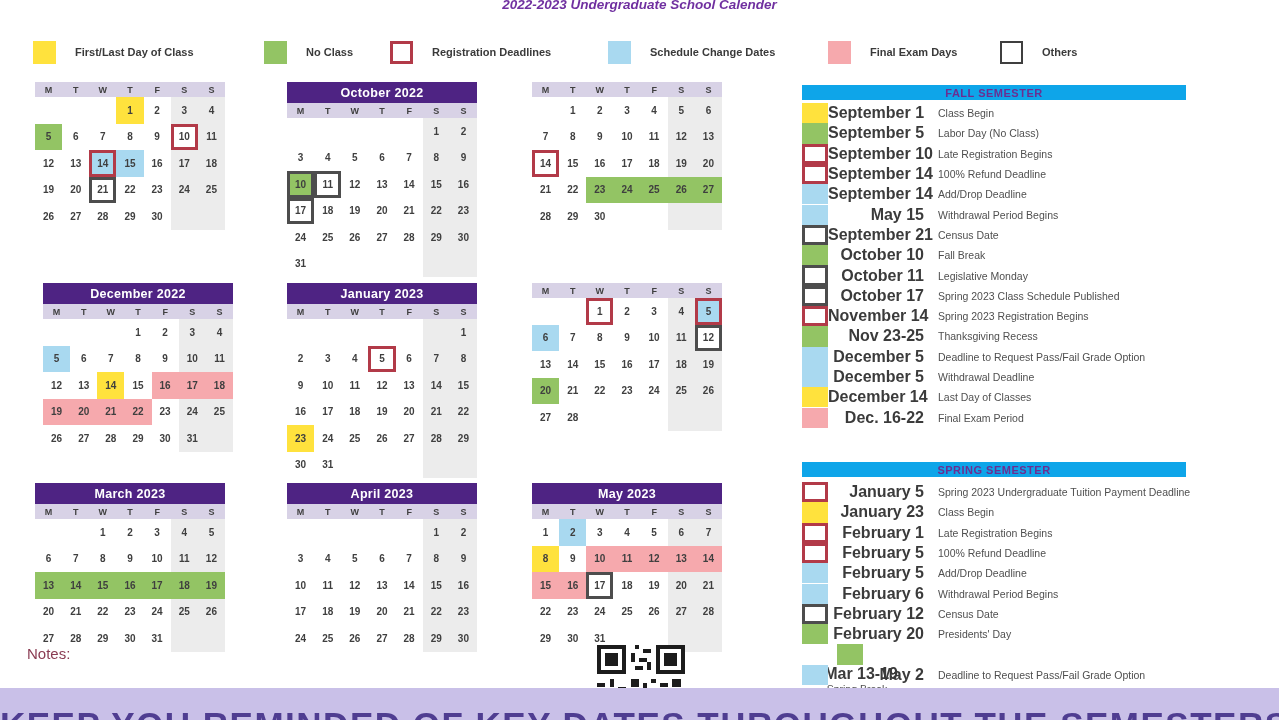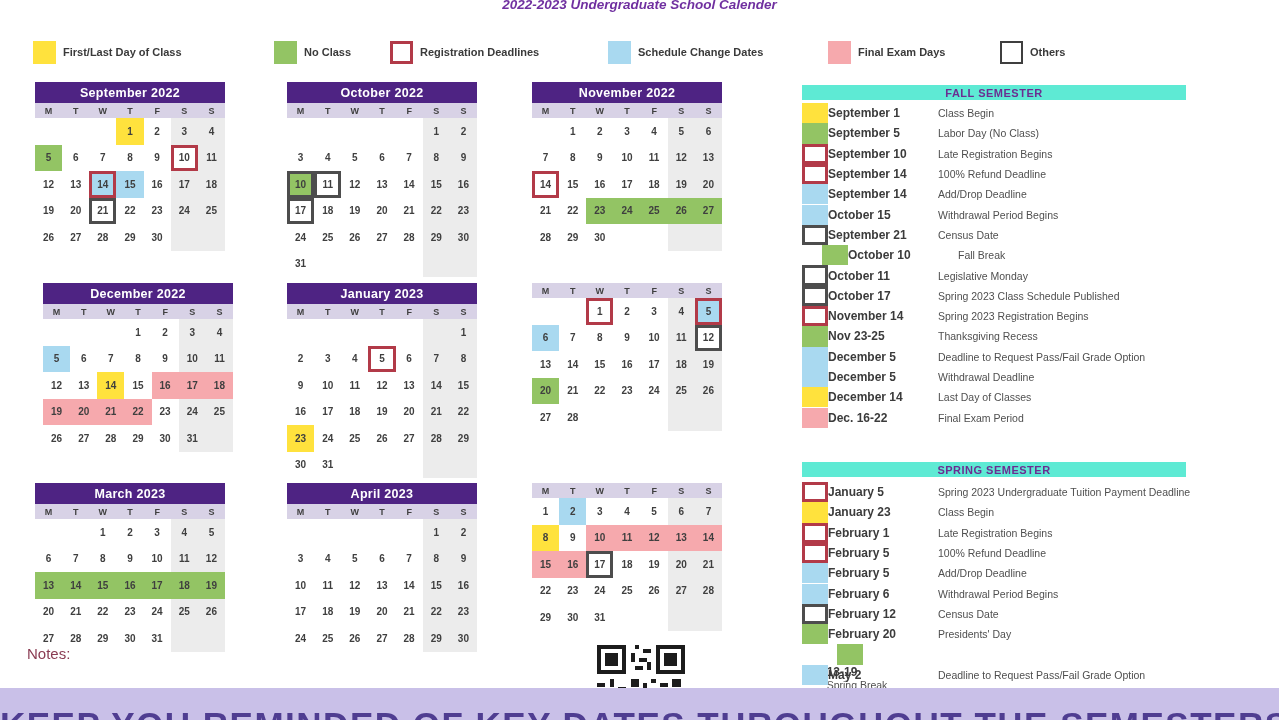--- a/index.html
+++ b/index.html
@@ -5,21 +5,21 @@
   html,body{margin:0;padding:0;}
   body{
     width:1279px;height:720px;position:relative;overflow:hidden;
     background:#ffffff;font-family:"Liberation Sans",sans-serif;
   }
   .main-title{
     position:absolute;top:-3px;left:0;width:100%;text-align:center;
     font-size:13.5px;font-weight:bold;font-style:italic;color:#7030a0;
   }
   
-  .legend-item{position:absolute;top:40px;display:flex;align-items:center;gap:7px;height:24px;}
+  .legend-item{position:absolute;top:40px;display:flex;align-items:center;gap:19px;height:24px;}
   .lg-sw{width:23px;height:23px;flex:none;}
   .lg-label{font-size:11px;font-weight:bold;color:#3a3a3a;white-space:nowrap;}
   
   .sw-yellow{background:#ffe23d;}
   .sw-green{background:#93c464;}
   .sw-blue{background:#a9d9f0;}
   .sw-pink{background:#f6a9ad;}
   .sw-red-outline{background:#ffffff;box-shadow:inset 0 0 0 3px #b23a48;}
   .sw-dark-outline{background:#ffffff;box-shadow:inset 0 0 0 3px #4d4d4d;}
   .sw-white-outline{background:#ffffff;box-shadow:inset 0 0 0 2px #3f3f3f;}
@@ -40,27 +40,27 @@
   }
   .cell.wknd{background:#ececec;}
   .cell.red-outline{box-shadow:inset 0 0 0 3px #b23a48;background:#ffffff;}
   .cell.dark-outline{box-shadow:inset 0 0 0 3px #4d4d4d;background:#ffffff;}
   .cell.yellow{background:#ffe23d;}
   .cell.green{background:#93c464;}
   .cell.blue{background:#a9d9f0;}
   .cell.pink{background:#f6a9ad;}
   
   .band{
-    position:absolute;left:802px;width:384px;height:15px;background:#5eead4;
+    position:absolute;left:802px;width:384px;height:15px;background:#0ea5e9;
     display:flex;align-items:center;justify-content:center;
     font-size:11px;font-weight:bold;color:#6b2e91;letter-spacing:.5px;
   }
   .krow{position:absolute;left:802px;height:20.3px;display:flex;align-items:center;}
   .krow .sw{width:26px;height:20.3px;flex:none;}
-  .kdate{width:96px;flex:none;text-align:left;font-size:12px;font-weight:bold;color:#3b3b3b;white-space:nowrap;}
+  .kdate{width:96px;flex:none;text-align:right;font-size:16px;font-weight:bold;color:#3b3b3b;white-space:nowrap;}
   .kdesc{margin-left:14px;font-size:10.5px;color:#4f4f4f;white-space:nowrap;}
   
   .notes{position:absolute;left:27px;top:645px;font-size:15px;font-weight:normal;color:#8a3b52;}
   .qr{position:absolute;left:597px;top:645px;width:88px;height:88px;}
   .banner{
     position:absolute;left:0;top:688px;width:1279px;height:32px;
     background:#c9c0e8;overflow:hidden;z-index:5;
   }
   .banner-text{
     margin-top:17px;text-align:center;font-size:35px;font-weight:bold;
@@ -70,21 +70,21 @@
 </head>
 <body>
 
 <div class="main-title">2022-2023 Undergraduate School Calender</div>
 
 <div id="legend">
     <div class="legend-item" style="left: 33px;">
       <span class="lg-sw sw-yellow"></span>
       <span class="lg-label">First/Last Day of Class</span>
     </div>
-    <div class="legend-item" style="left: 274px;">
+    <div class="legend-item" style="left: 264px;">
       <span class="lg-sw sw-green"></span>
       <span class="lg-label">No Class</span>
     </div>
     <div class="legend-item" style="left: 390px;">
       <span class="lg-sw sw-red-outline"></span>
       <span class="lg-label">Registration Deadlines</span>
     </div>
     <div class="legend-item" style="left: 608px;">
       <span class="lg-sw sw-blue"></span>
       <span class="lg-label">Schedule Change Dates</span>
@@ -94,21 +94,20 @@
       <span class="lg-label">Final Exam Days</span>
     </div>
     <div class="legend-item" style="left: 1000px;">
       <span class="lg-sw sw-white-outline"></span>
       <span class="lg-label">Others</span>
     </div>
   </div>
 
 <div id="calendars">
     <div class="cal" style="left: 35px; top: 82px;">
-      <div class="cal-title">September 2022</div>
       <div class="cal-dow">
         <span>M</span>
         <span>T</span>
         <span>W</span>
         <span>T</span>
         <span>F</span>
         <span>S</span>
         <span>S</span>
       </div>
       <div class="cal-grid">
@@ -199,21 +198,20 @@
         <div class="cell">31</div>
         <div class="cell"></div>
         <div class="cell"></div>
         <div class="cell"></div>
         <div class="cell"></div>
         <div class="cell wknd"></div>
         <div class="cell wknd"></div>
       </div>
     </div>
     <div class="cal" style="left: 532px; top: 82px;">
-      <div class="cal-title">November 2022</div>
       <div class="cal-dow">
         <span>M</span>
         <span>T</span>
         <span>W</span>
         <span>T</span>
         <span>F</span>
         <span>S</span>
         <span>S</span>
       </div>
       <div class="cal-grid">
@@ -499,20 +497,21 @@
         <div class="cell">24</div>
         <div class="cell">25</div>
         <div class="cell">26</div>
         <div class="cell">27</div>
         <div class="cell">28</div>
         <div class="cell wknd">29</div>
         <div class="cell wknd">30</div>
       </div>
     </div>
     <div class="cal" style="left: 532px; top: 483px;">
+      <div class="cal-title">May 2023</div>
       <div class="cal-dow">
         <span>M</span>
         <span>T</span>
         <span>W</span>
         <span>T</span>
         <span>F</span>
         <span>S</span>
         <span>S</span>
       </div>
       <div class="cal-grid">
@@ -577,29 +576,29 @@
       <span class="kdate">September 14</span>
       <span class="kdesc">100% Refund Deadline</span>
     </div>
     <div class="krow" style="top: 184.2px;">
       <span class="sw sw-blue"></span>
       <span class="kdate">September 14</span>
       <span class="kdesc">Add/Drop Deadline</span>
     </div>
     <div class="krow" style="top: 204.5px;">
       <span class="sw sw-blue"></span>
-      <span class="kdate">October 15</span>
+      <span class="kdate">May 15</span>
       <span class="kdesc">Withdrawal Period Begins</span>
     </div>
     <div class="krow" style="top: 224.8px;">
       <span class="sw sw-dark-outline"></span>
       <span class="kdate">September 21</span>
       <span class="kdesc">Census Date</span>
     </div>
-    <div class="krow" style="top: 245.1px; margin-left: 20px;">
+    <div class="krow" style="top: 245.1px;">
       <span class="sw sw-green"></span>
       <span class="kdate">October 10</span>
       <span class="kdesc">Fall Break</span>
     </div>
     <div class="krow" style="top: 265.4px;">
       <span class="sw sw-dark-outline"></span>
       <span class="kdate">October 11</span>
       <span class="kdesc">Legislative Monday</span>
     </div>
     <div class="krow" style="top: 285.7px;">

